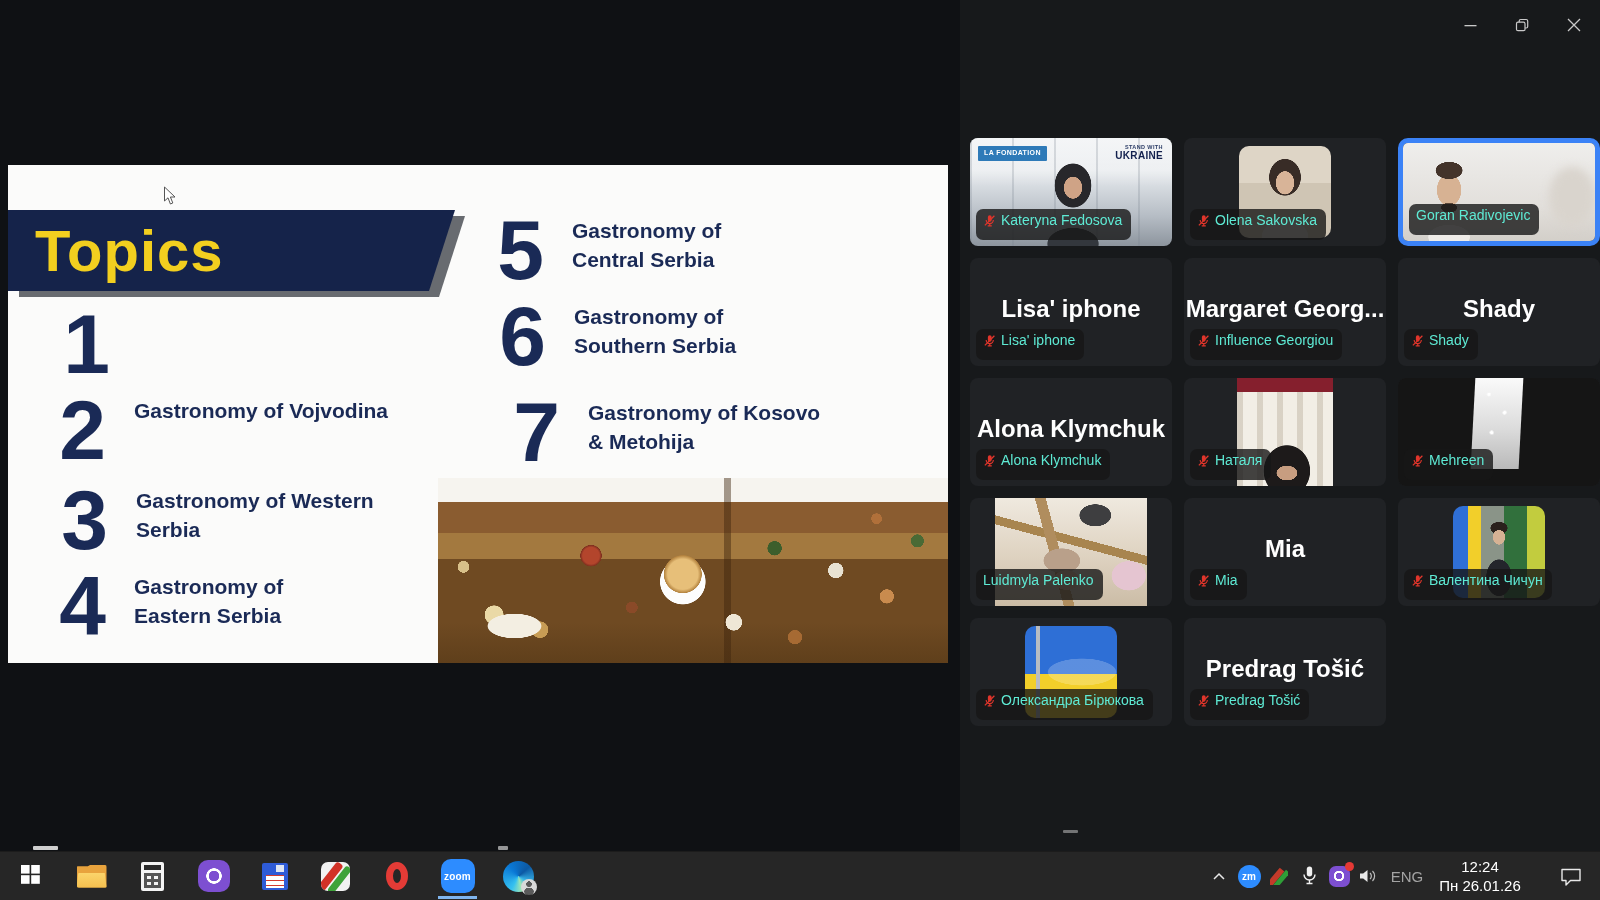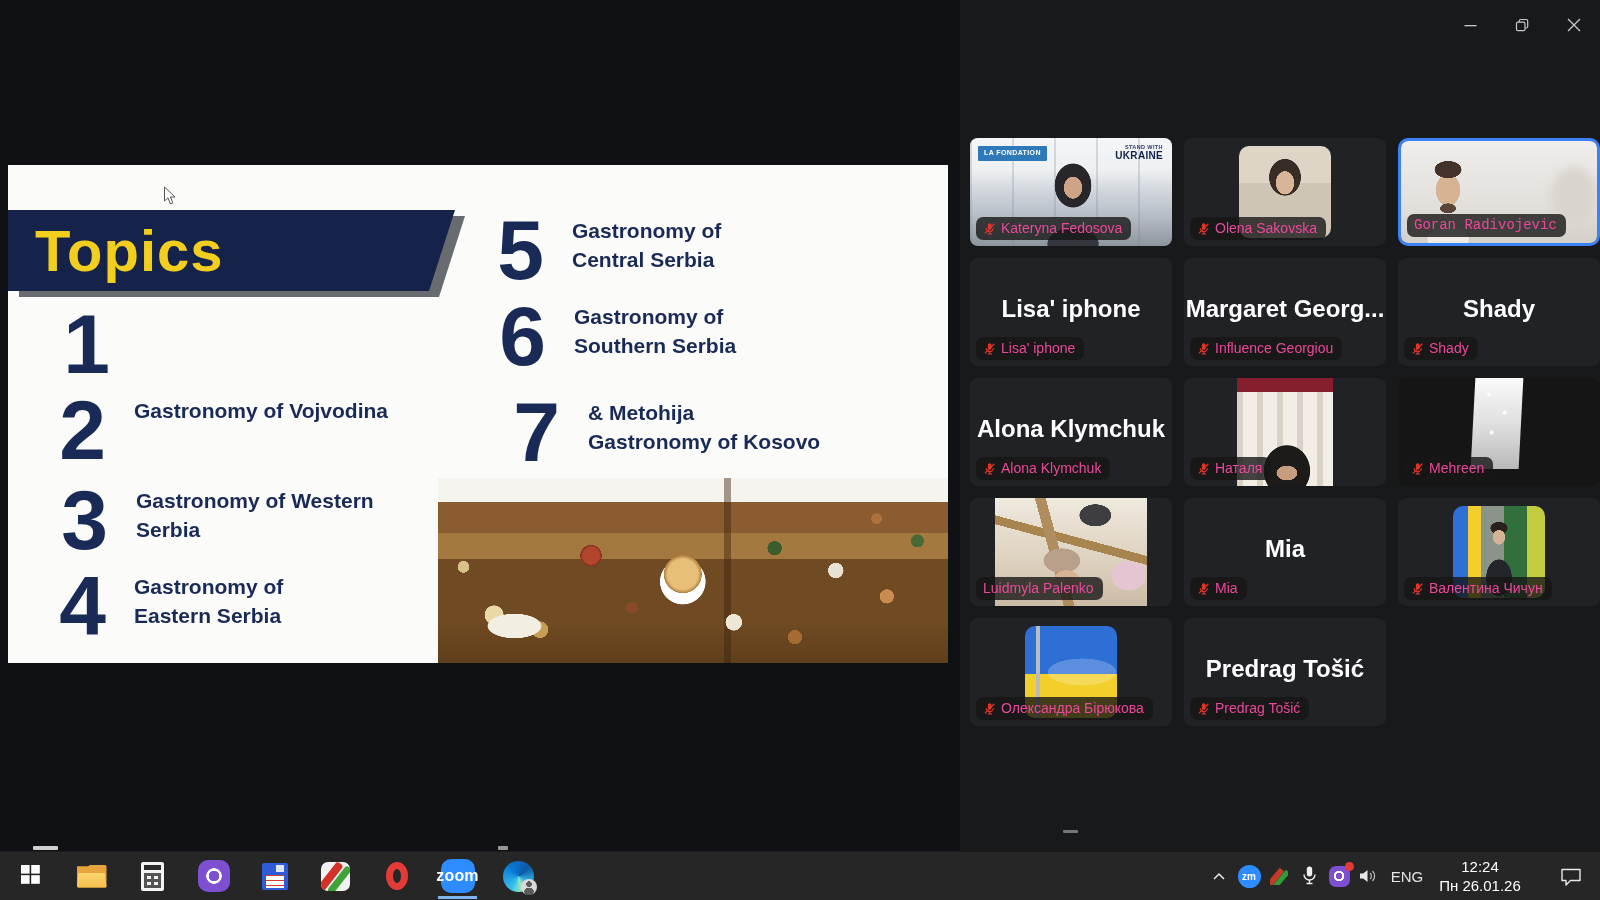--- a/index.html
+++ b/index.html
@@ -44,30 +44,30 @@
     linear-gradient(90deg,transparent 0 56%,rgba(60,35,12,.45) 56% 57.5%,transparent 57.5%),
     linear-gradient(180deg,#f6f4ef 0 13%,#8a5c30 13% 30%,#a3793f 30% 44%,#6f4a22 44% 78%,#5f3f1b 100%);}
 
   .cursor{position:absolute;left:163px;top:186px;z-index:5;}
   .dash{position:absolute;background:#cfcfcf;border-radius:1px;}
 
   
   .participant-grid{position:absolute;left:970px;top:138px;width:618px;
     display:grid;grid-template-columns:repeat(3,202px);grid-auto-rows:108px;column-gap:6px;row-gap:3px;gap:12px;}
   .tile{position:relative;border-radius:8px;background:#202225;overflow:hidden;box-sizing:border-box;}
-  .tile.speaking{border:3px solid #3b82f6;border-radius:10px;font-family:Liberation Mono, monospace;}
+  .tile.speaking{border:5px solid #3b82f6;border-radius:10px;}
   .scene{position:absolute;inset:0;}
   .scene.portrait-narrow{left:50%;right:auto;width:96px;transform:translateX(-50%);}
   .scene.portrait-wide{left:50%;right:auto;width:152px;transform:translateX(-50%);}
   .avatar{position:absolute;left:50%;top:50%;width:92px;height:92px;transform:translate(-50%,-50%);
     border-radius:10px;overflow:hidden;}
   .big-name{position:absolute;left:0;right:0;top:34%;text-align:center;color:#fff;
     font-size:24px;font-weight:700;white-space:nowrap;overflow:hidden;}
   .badge{position:absolute;left:6px;bottom:6px;display:flex;align-items:center;gap:5px;
-    background:rgba(22,22,22,.8);border-radius:7px;padding:3px 9px 4px 7px;color:#ec4899;font-size:14px;
+    background:rgba(22,22,22,.8);border-radius:7px;padding:3px 9px 12px 7px;color:#5eead4;font-size:14px;
     white-space:nowrap;max-width:calc(100% - 14px);overflow:hidden;box-sizing:border-box;}
   .badge .mic{display:flex;align-items:center;}
 
   
   .scene-kateryna{background:linear-gradient(180deg,#e9ecef 0%,#d6dbe0 45%,#b6bdc5 72%,#8d959e 100%);}
   .scene-kateryna::before{content:"";position:absolute;inset:0;
     background:repeating-linear-gradient(90deg,rgba(120,130,142,.25) 0 2px,transparent 2px 42px),
     linear-gradient(180deg,rgba(255,255,255,.5) 0 30%,transparent 45%);}
   .scene-kateryna::after{content:"";position:absolute;inset:0;background:
     radial-gradient(ellipse 15px 18px at 51% 46%,#cfa386 60%,transparent 62%),
@@ -133,21 +133,21 @@
   .swu-main{display:block;font-size:10px;font-weight:800;color:#12204d;letter-spacing:.3px;}
 
   
   .taskbar{position:absolute;left:0;top:851px;width:1600px;height:49px;background:#262626;
     border-top:1px solid #1c1c1c;display:flex;align-items:center;box-sizing:border-box;z-index:30;}
   .tb-left{display:flex;height:100%;}
   .tb-icon{width:61px;height:100%;display:flex;align-items:center;justify-content:center;position:relative;}
   .tb-icon.active::after{content:"";position:absolute;bottom:1px;left:11px;right:11px;height:3px;background:#7fb5ee;}
   .tb-right{margin-left:auto;display:flex;align-items:center;height:100%;}
   .tray-item{width:30px;height:100%;display:flex;align-items:center;justify-content:center;position:relative;}
-  .tray-lang{width:46px;text-align:center;color:#e5e5e5;font-size:15px;}
+  .tray-lang{width:46px;text-align:center;color:#a3a3a3;font-size:15px;}
   .tray-clock{width:100px;text-align:center;color:#fff;font-size:15px;line-height:1.3;}
   .tray-notif{width:58px;height:100%;display:flex;align-items:center;justify-content:center;margin-left:12px;}
 
   
   .ic-start svg rect{fill:#fff;}
   .ic-folder{position:relative;width:30px;height:23px;}
   .ic-folder::before{content:"";position:absolute;inset:0;background:#e8a33d;border-radius:2px;
     clip-path:polygon(0 8%,38% 8%,48% 0,100% 0,100% 100%,0 100%);}
   .ic-folder::after{content:"";position:absolute;left:0;right:0;bottom:0;height:64%;
     background:linear-gradient(180deg,#fbd56b,#f5bf4e);border-radius:2px;
@@ -166,21 +166,21 @@
   .ic-floppy{width:26px;height:27px;background:#2e5bd7;border-radius:2px;position:relative;}
   .ic-floppy::before{content:"";position:absolute;top:2px;right:4px;width:8px;height:7px;background:#dfe6f4;}
   .ic-floppy::after{content:"";position:absolute;left:4px;right:4px;bottom:2px;height:13px;background:
     repeating-linear-gradient(0deg,transparent 0 2px,#d23b2e 2px 3.5px,transparent 3.5px 5px),#fff;}
   .ic-paint{width:29px;height:29px;background:#f2f2f2;border-radius:7px;position:relative;overflow:hidden;}
   .ic-paint::before{content:"";position:absolute;left:5px;top:-2px;width:8px;height:34px;background:#d23227;
     transform:rotate(38deg);border-radius:3px;}
   .ic-paint::after{content:"";position:absolute;left:15px;top:2px;width:7px;height:32px;background:#3fa33a;
     transform:rotate(38deg);border-radius:3px;}
   .ic-opera{width:22px;height:28px;border:7px solid #e33b36;border-radius:50%;box-sizing:border-box;}
-  .ic-zoom{width:34px;height:34px;background:#2d8cff;border-radius:10px;color:#fff;font-size:16px;
+  .ic-zoom{width:34px;height:34px;background:#2d8cff;border-radius:10px;color:#fff;font-size:10px;
     font-weight:700;display:flex;align-items:center;justify-content:center;letter-spacing:.2px;text-align:right;}
   .ic-edge{width:31px;height:31px;border-radius:50%;position:relative;
     background:conic-gradient(from 210deg,#35c1f1,#0a78d6 30%,#0c59a4 55%,#38b6e8 75%,#9fe6b5 88%,#35c1f1);}
   .ic-edge::after{content:"";position:absolute;right:-3px;bottom:-3px;width:16px;height:16px;border-radius:50%;
     background:radial-gradient(circle 3px at 50% 32%,#5a5a5a 90%,transparent),
                radial-gradient(ellipse 5px 4px at 50% 78%,#5a5a5a 90%,transparent),#d9d9d9;}
   .ic-zm{width:23px;height:23px;background:#2d8cff;border-radius:50%;color:#fff;font-size:10px;font-weight:700;
     display:flex;align-items:center;justify-content:center;}
   .ic-rg{width:18px;height:18px;position:relative;overflow:hidden;}
   .ic-rg::before{content:"";position:absolute;left:2px;top:0;width:6px;height:22px;background:#c43b2a;transform:rotate(40deg);}
@@ -255,22 +255,22 @@
       <div class="topic" style="left:472px;top:134px;">
         <div class="t-num">6</div>
         <div class="t-text">
           <span>Gastronomy of</span>
           <span>Southern Serbia</span>
         </div>
       </div>
       <div class="topic" style="left:486px;top:230px;">
         <div class="t-num">7</div>
         <div class="t-text">
+          <span>Gastronomy of Kosovo</span>
           <span>&amp; Metohija</span>
-          <span>Gastronomy of Kosovo</span>
         </div>
       </div>
 
       <div class="food"></div>
     </div>
 
     <div class="cursor">
       <svg width="14" height="20" viewBox="0 0 14 20">
           <path d="M1.5 1 L1.5 15 L5 11.8 L7.4 18 L9.8 17 L7.4 11 L12 11 Z" fill="#fff" stroke="#555" stroke-width="1"></path>
         </svg>

